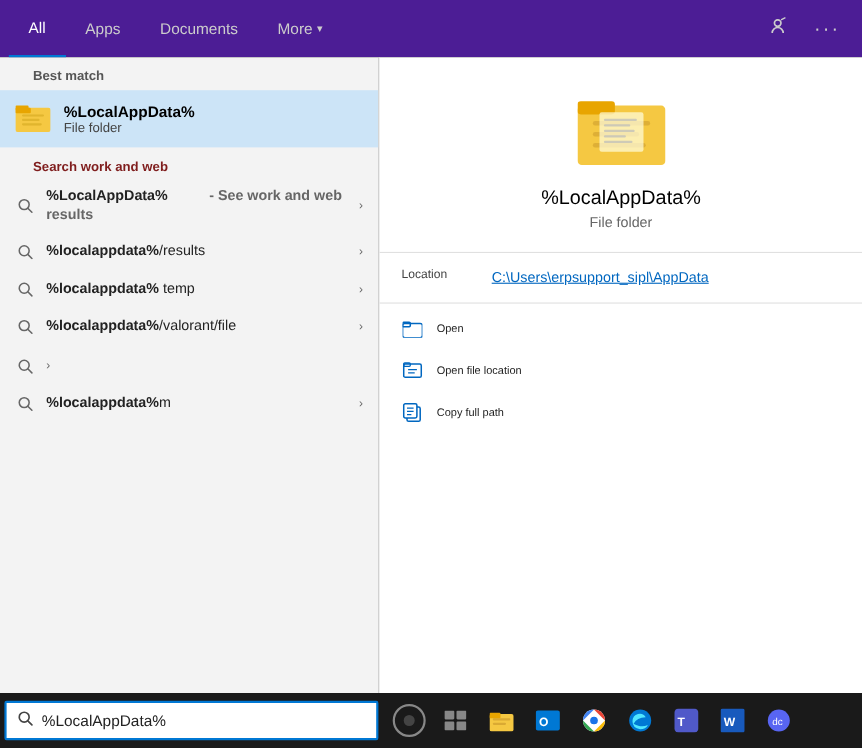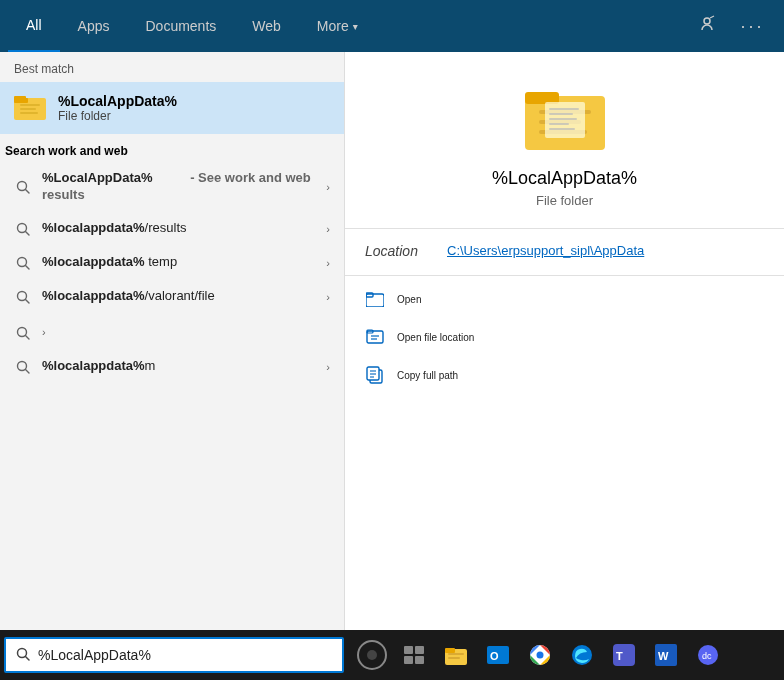--- a/index.html
+++ b/index.html
@@ -1,20 +1,20 @@
 <!DOCTYPE html>
 <html><head>
   <meta charset="utf-8">
   <style>
     * { margin: 0; padding: 0; box-sizing: border-box; }
     body { width: 784px; height: 680px; font-family: 'Segoe UI', Arial, sans-serif; background: #000; overflow: hidden; }
 
     
     .top-nav {
-      background: #0c4a6e;
+      background: #4c1d95;
       display: flex;
       align-items: center;
       height: 52px;
       padding: 0 8px;
       justify-content: space-between;
     }
     .nav-tabs {
       display: flex;
       align-items: center;
       height: 100%;
@@ -63,23 +63,24 @@
     .left-panel {
       width: 344px;
       background: #f3f3f3;
       display: flex;
       flex-direction: column;
       overflow: hidden;
     }
 
     .section-label {
       font-size: 12px;
-      font-weight: 400;
+      font-weight: 700;
       color: #555;
       padding: 10px 14px 6px;
+      margin-left: 16px;
     }
 
     
     .best-match-item {
       display: flex;
       align-items: center;
       background: #cce4f7;
       padding: 10px 14px;
       cursor: pointer;
       gap: 12px;
@@ -90,22 +91,22 @@
       flex-shrink: 0;
     }
     .best-match-text { display: flex; flex-direction: column; }
     .best-match-title { font-size: 14px; font-weight: 600; color: #000; }
     .best-match-sub { font-size: 12px; color: #444; }
 
     
     .search-section-label {
       font-size: 12px;
       font-weight: 600;
-      color: #000000;
-      padding: 10px 5px 4px;
+      color: #7f1d1d;
+      padding: 10px 30px 4px;
     }
 
     
     .search-item {
       display: flex;
       align-items: center;
       padding: 8px 14px;
       cursor: pointer;
       gap: 10px;
       position: relative;
@@ -161,24 +162,23 @@
     }
 
     .result-location-row {
       display: flex;
       width: 100%;
       padding: 0 20px 16px;
       align-items: flex-start;
       gap: 12px;
     }
     .location-label {
-      font-size: 14px;
+      font-size: 11px;
       color: #444;
       min-width: 70px;
-      font-style: italic;
     }
     .location-path {
       font-size: 13px;
       color: #0067c0;
       text-decoration: underline;
       cursor: pointer;
     }
 
     .result-action-divider {
       width: 100%;
@@ -263,23 +263,20 @@
 <div class="top-nav">
   <div class="nav-tabs">
     <div class="nav-tab active">
       <span>All</span>
     </div>
     <div class="nav-tab">
       <span>Apps</span>
     </div>
     <div class="nav-tab">
       <span>Documents</span>
-    </div>
-    <div class="nav-tab">
-      <span>Web</span>
     </div>
     <div class="nav-tab">
       <span>More</span>
       <span class="chevron">▾</span>
     </div>
   </div>
   <div class="nav-right">
     <button class="nav-icon-btn">
       <svg width="18" height="18" viewBox="0 0 18 18" fill="none">
         <path d="M14 15c0-2.761-2.239-5-5-5s-5 2.239-5 5" stroke="#ccc" stroke-width="1.5" fill="none"></path>

